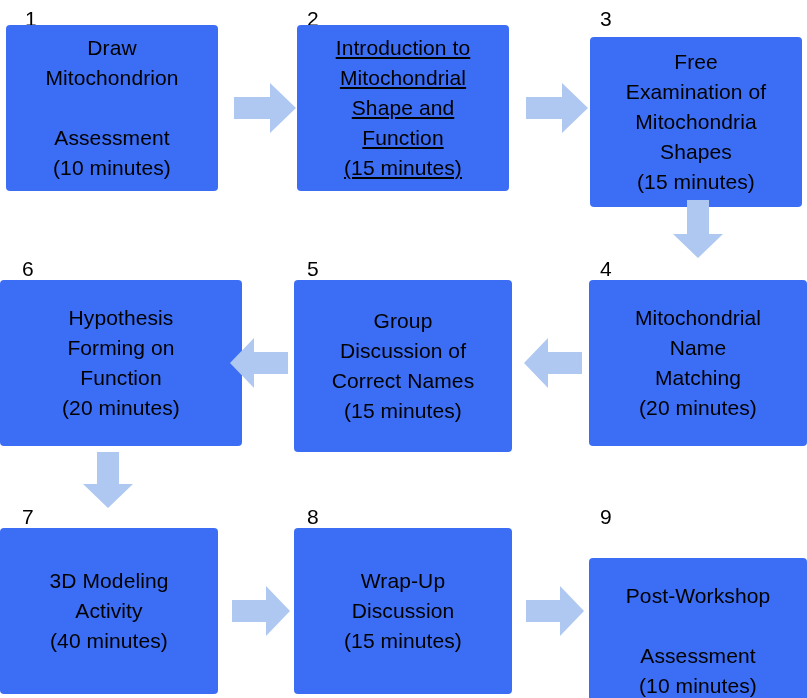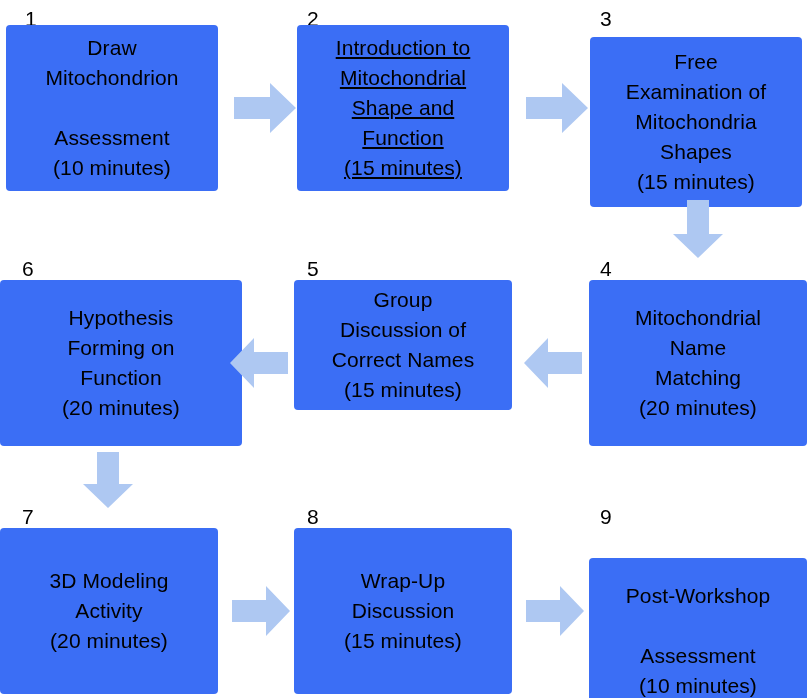--- a/index.html
+++ b/index.html
@@ -83,40 +83,40 @@
 
   <div class="step-num" style="left:22px; top:258px;">6</div>
   <div class="node" style="left:0px; top:280px; width:242px; height:166px;">
     <span class="label">Hypothesis
 Forming on
 Function
 (20 minutes)</span>
   </div>
 
   <div class="step-num" style="left:307px; top:258px;">5</div>
-  <div class="node" style="left:294px; top:280px; width:218px; height:130px;justify-content:center;">
+  <div class="node" style="left:294px; top:280px; width:218px; height:172px;justify-content:center;">
     <span class="label">Group
 Discussion of
 Correct Names
 (15 minutes)</span>
   </div>
 
   <div class="step-num" style="left:600px; top:258px;">4</div>
   <div class="node" style="left:589px; top:280px; width:218px; height:166px;">
     <span class="label">Mitochondrial
 Name
 Matching
 (20 minutes)</span>
   </div>
 
   <div class="step-num" style="left:22px; top:506px;">7</div>
   <div class="node" style="left:0px; top:528px; width:218px; height:166px;">
     <span class="label">3D Modeling
 Activity
-(20 minutes)</span>
+(40 minutes)</span>
   </div>
 
   <div class="step-num" style="left:307px; top:506px;">8</div>
   <div class="node" style="left:294px; top:528px; width:218px; height:166px;">
     <span class="label">Wrap-Up
 Discussion
 (15 minutes)</span>
   </div>
 
   <div class="step-num" style="left:600px; top:506px;">9</div>

